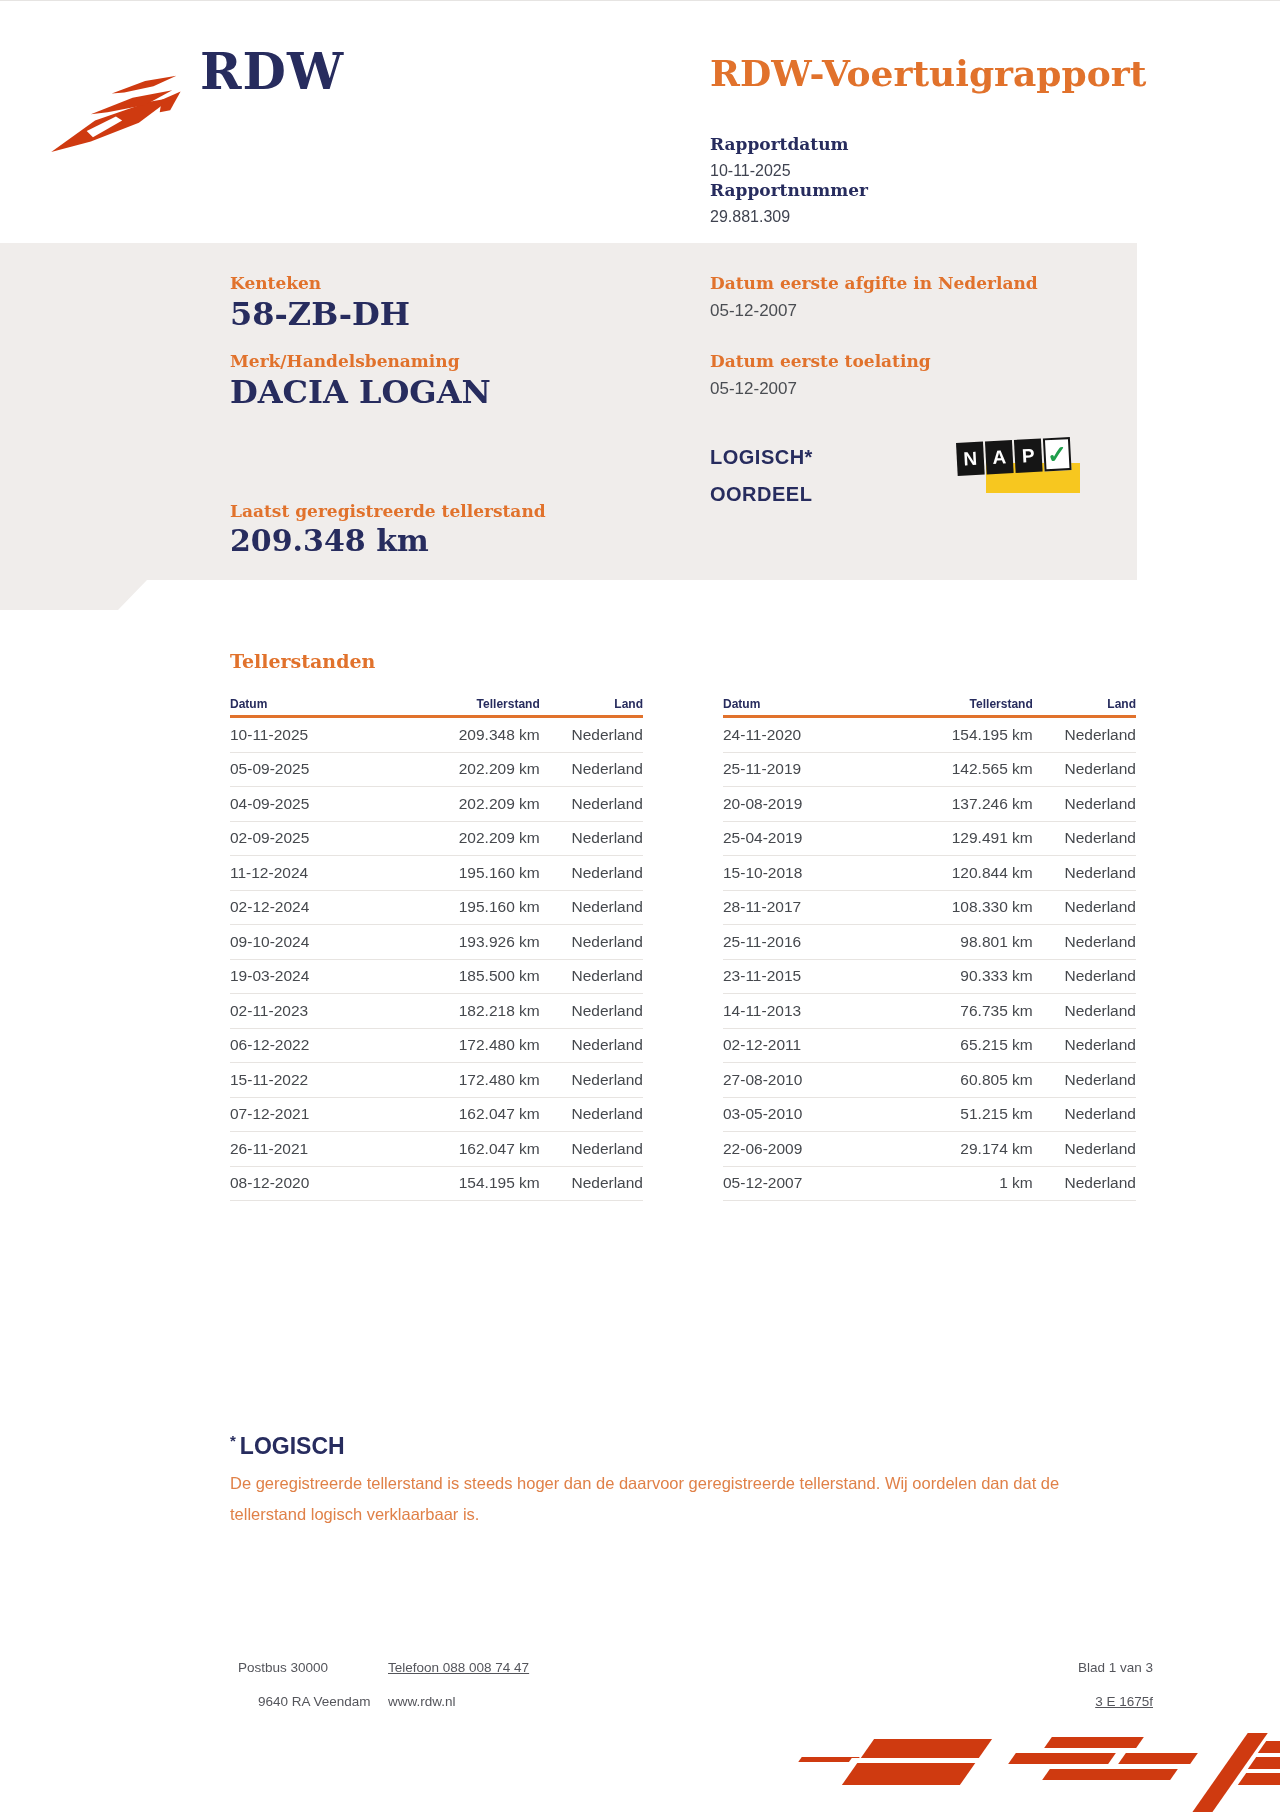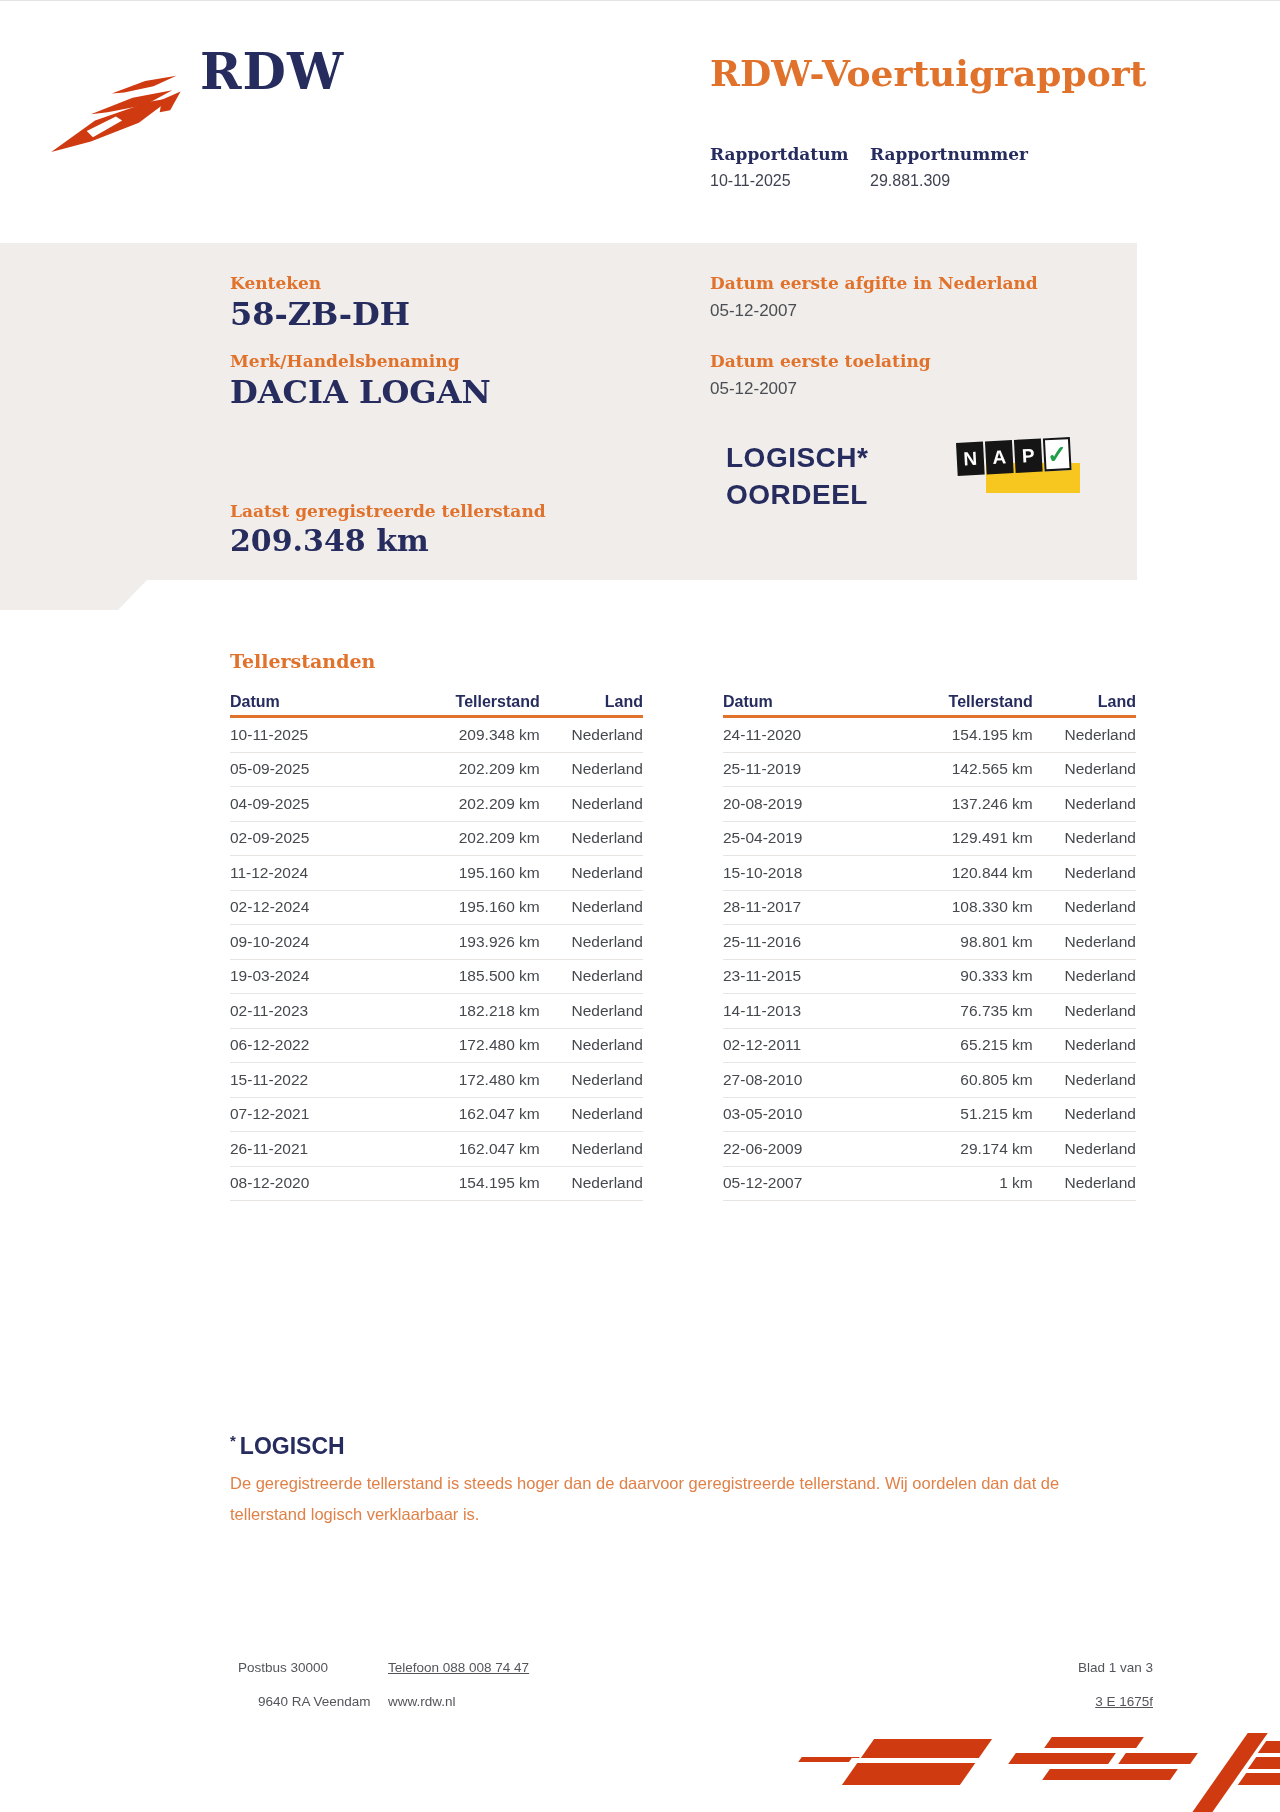--- a/index.html
+++ b/index.html
@@ -24,21 +24,21 @@
   
   .logo-svg{left:48px;top:58px;width:140px;height:96px;}
   .logo-text{
     left:200px;top:42px;font-family:"DejaVu Serif",serif;font-weight:600;
     font-size:50px;color:var(--navy);letter-spacing:1px;
   }
   .doc-title{
     left:710px;top:52px;font-family:"DejaVu Serif",serif;font-weight:600;
     font-size:36px;color:var(--orange);
   }
-  .meta{left:710px;top:144px;display:flex;}
+  .meta{left:710px;top:134px;display:flex;flex-direction:column;}
   .meta-col{width:160px;}
   .meta-col.wide{width:220px;}
   .meta-label{
     font-family:"DejaVu Serif",serif;font-weight:700;font-size:17px;color:var(--navy);
   }
   .meta-value{margin-top:8px;font-size:16px;color:#3f4350;}
 
   
   .panel{
     left:0;top:243px;width:1137px;height:367px;background:var(--panel);
@@ -47,43 +47,43 @@
   .p-label{
     position:absolute;font-family:"DejaVu Serif",serif;font-weight:700;
     font-size:17px;color:var(--orange);
   }
   .p-serif{
     position:absolute;font-family:"DejaVu Serif",serif;font-weight:600;
     font-size:32px;color:var(--navy);
   }
   .p-sans{position:absolute;font-size:17px;color:#4a4d52;}
   .oordeel{
-    position:absolute;left:710px;top:196px;font-size:28px;line-height:37px;
-    font-weight:800;color:var(--navy);letter-spacing:.5px;margin-left:16px;
+    position:absolute;left:710px;top:196px;font-size:20px;line-height:37px;
+    font-weight:800;color:var(--navy);letter-spacing:.5px;
   }
   
   .nap{position:absolute;left:956px;top:200px;width:126px;height:54px;}
   .nap-yellow{position:absolute;left:30px;top:20px;width:94px;height:30px;background:#f7c71f;}
   .nap-tiles{position:absolute;left:0;top:0;display:flex;gap:2px;transform:rotate(-3deg);transform-origin:left top;}
   .nap-tile{
     width:27px;height:33px;background:#151515;color:#fff;display:flex;
     align-items:center;justify-content:center;font-weight:800;font-size:19px;
   }
   .nap-tile.check{background:#fff;border:2px solid #151515;color:#1f9e4b;font-size:24px;font-weight:800;}
 
   
   .section-title{
     left:230px;top:650px;font-family:"DejaVu Serif",serif;font-weight:700;
     font-size:19px;color:var(--orange);
   }
   .table{top:690px;width:413px;}
   .table-left{left:230px;}
   .table-right{left:723px;}
   .thead{display:flex;align-items:flex-end;height:28px;padding-bottom:4px;border-bottom:3px solid var(--orange);}
-  .th{font-weight:700;font-size:16px;color:var(--navy);}
+  .th{font-weight:700;font-size:12px;color:var(--navy);}
   .trow{display:flex;align-items:center;height:34.5px;border-bottom:1px solid var(--sep);font-size:15.5px;color:var(--txt);}
   .c-datum{width:38%;text-align:left;}
   .c-stand{width:37%;text-align:right;}
   .c-land{width:25%;text-align:right;}
 
   
   .verdict-title{left:230px;top:1432px;font-size:23px;font-weight:800;color:var(--navy);}
   .verdict-title .star{font-size:15px;vertical-align:8px;margin-right:4px;font-weight:700;}
   .verdict-text{
     left:230px;top:1468px;width:835px;font-size:16.5px;line-height:31px;color:var(--orange-soft);

